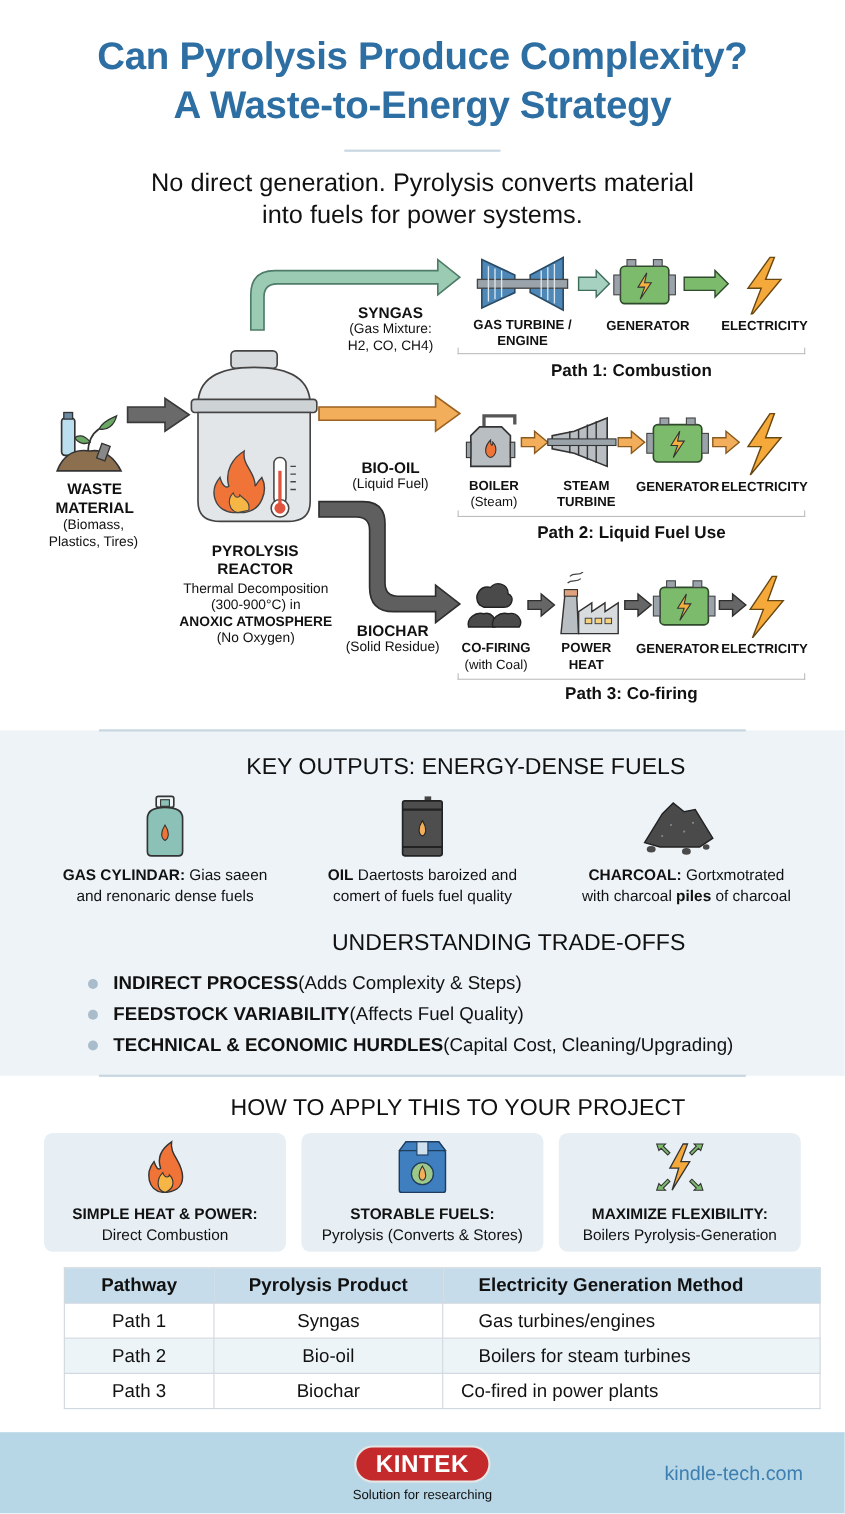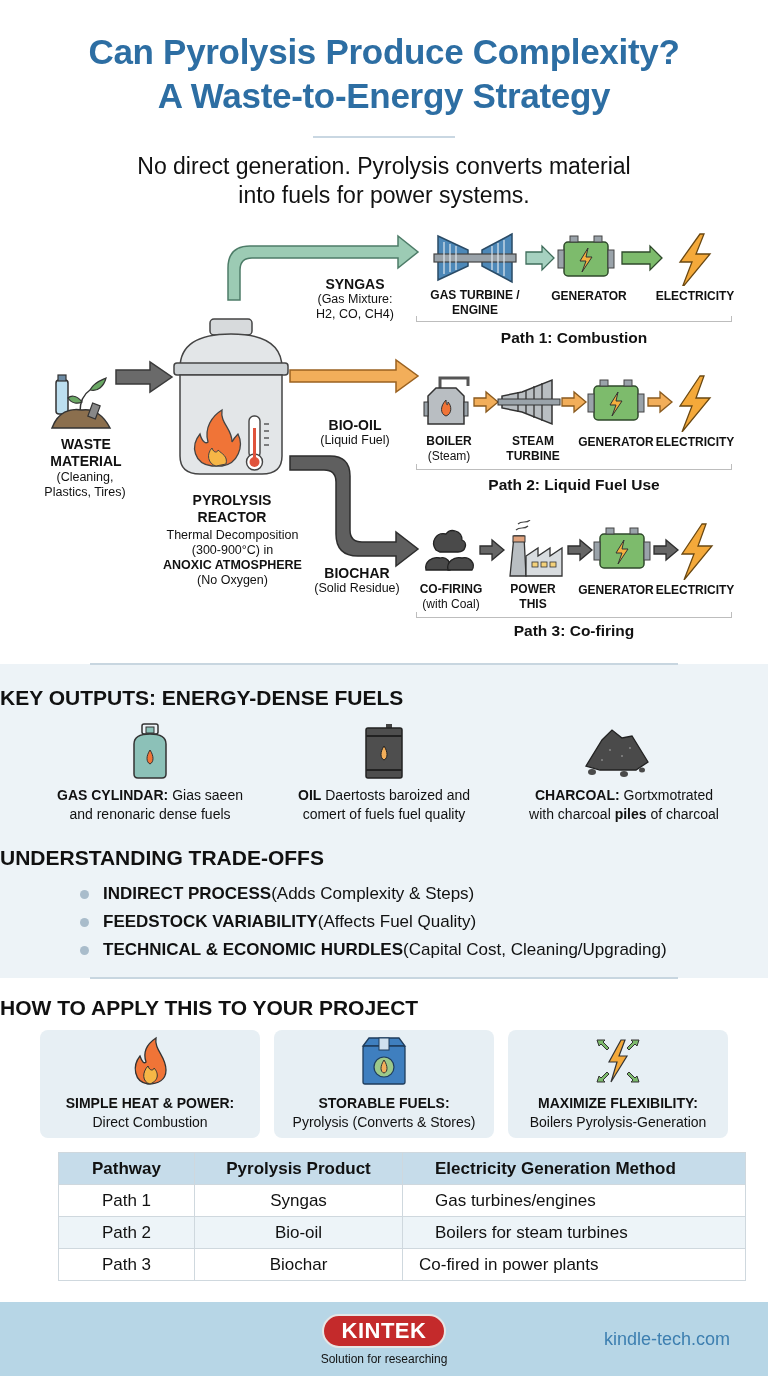--- a/index.html
+++ b/index.html
@@ -12,21 +12,21 @@
 
   .abs { position: absolute; }
   .lbl-bold { font-weight: 700; font-size: 13px; line-height: 16px; text-align: center; }
   .small { font-size: 12.5px; line-height: 15px; text-align: center; }
 
   .bracket { position: absolute; border: 1px solid #bdbdbd; border-top: none; height: 6px; }
   .path-title { position: absolute; font-weight: 700; font-size: 15.5px; text-align: center; }
 
   .band { position: absolute; left: 0; width: 768px; top: 664px; height: 314px; background: #edf3f7; }
   .band-rule { position: absolute; left: 90px; width: 588px; height: 2px; background: #c8d6e0; }
-  .section-h { position: absolute; left: 0; width: 623px; text-align: left; font-weight: 700; font-size: 21px; }
+  .section-h { position: absolute; left: 0; width: 623px; text-align: right; font-weight: 400; font-size: 21px; }
 
   .out-cap { position: absolute; text-align: center; font-size: 14px; line-height: 19px; }
   .bullets { position: absolute; left: 80px; top: 880px; }
   .bullet { display: flex; align-items: center; height: 28px; font-size: 17px; }
   .dot { width: 9px; height: 9px; border-radius: 50%; background: #a9bccb; margin-right: 14px; }
 
   .card { position: absolute; top: 1030px; width: 220px; height: 108px; background: #e7eff4; border-radius: 8px; }
   .card .ic { position: absolute; left: 0; right: 0; top: 6px; height: 52px; display: flex; justify-content: center; }
   .card .ct { position: absolute; left: 0; right: 0; top: 64px; text-align: center; font-size: 14px; line-height: 19px; }
 
@@ -81,21 +81,21 @@
   <path d="M40,18 C44,10 52,8 56,6 C54,14 48,20 40,18 Z" fill="#6aa864" stroke="#333" stroke-width="1.2"></path>
   <path d="M32,30 C26,22 20,24 18,26 C22,32 28,32 32,30 Z" fill="#6aa864" stroke="#333" stroke-width="1.2"></path>
   <path d="M2,56 C8,40 20,36 32,38 C44,36 54,44 60,56 Z" fill="#8b6f4e" stroke="#333" stroke-width="1.5"></path>
   <rect x="40" y="32" width="8" height="14" fill="#888" stroke="#333" stroke-width="1.2" transform="rotate(20 44 39)"></rect>
 </svg>
 <div class="abs lbl-bold" style="left:36px;top:436px;width:100px;font-size:14px;line-height:17px">
   <div>WASTE</div>
   <div>MATERIAL</div>
 </div>
 <div class="abs small" style="left:30px;top:470px;width:110px">
-  <div>(Cleaning,</div>
+  <div>(Biomass,</div>
   <div>Plastics, Tires)</div>
 </div>
 
 <svg class="abs" style="left:172px;top:316px" width="118" height="160" viewBox="0 0 118 160">
   <rect x="38" y="3" width="42" height="16" rx="4" fill="#d7dadc" stroke="#444" stroke-width="1.5"></rect>
   <path d="M8,52 C8,26 30,18 59,18 C88,18 110,26 110,52 Z" fill="#e3e6e8" stroke="#444" stroke-width="1.5"></path>
   <rect x="2" y="47" width="114" height="12" rx="3" fill="#cdd2d5" stroke="#444" stroke-width="1.5"></rect>
   <path d="M8,59 L110,59 L110,140 Q110,158 90,158 L28,158 Q8,158 8,140 Z" fill="#e3e6e8" stroke="#444" stroke-width="1.5"></path>
   <g>
     <path d="M40,150 C22,148 18,130 28,118 C30,126 34,128 36,126 C32,112 40,100 50,94 C48,108 60,112 60,126 C62,122 64,120 66,118 C72,130 66,148 50,150 Z" fill="#f07437" stroke="#444" stroke-width="1.3"></path>
@@ -239,21 +239,21 @@
   </g>
   <path d="M232,26 L244,26 L244,20 L256,30 L244,40 L244,34 L232,34 Z" fill="#666" stroke="#2e2e2e" stroke-width="1.3"></path>
   <path d="M280,4 L260,34 L272,34 L262,60 L290,26 L276,26 L284,4 Z" fill="#f4a93a" stroke="#6a4812" stroke-width="1.3"></path>
 </svg>
 <div class="abs lbl-bold" style="left:414px;top:582px;width:74px;font-size:12px;line-height:15px">
   <div>CO-FIRING</div>
   <div style="font-weight:400">(with Coal)</div>
 </div>
 <div class="abs lbl-bold" style="left:502px;top:582px;width:62px;font-size:12px;line-height:15px">
   <div>POWER</div>
-  <div>THIS</div>
+  <div>HEAT</div>
 </div>
 <div class="abs lbl-bold" style="left:574px;top:582px;width:84px;font-size:12px">GENERATOR</div>
 <div class="abs lbl-bold" style="left:654px;top:582px;width:82px;font-size:12px">ELECTRICITY</div>
 <div class="bracket" style="left:416px;top:612px;width:316px"></div>
 <div class="path-title" style="left:416px;top:622px;width:316px">Path 3: Co-firing</div>
 
 <div class="band"></div>
 <div class="band-rule" style="top:663px"></div>
 <div class="section-h" style="top:686px">KEY OUTPUTS: ENERGY-DENSE FUELS</div>
 

